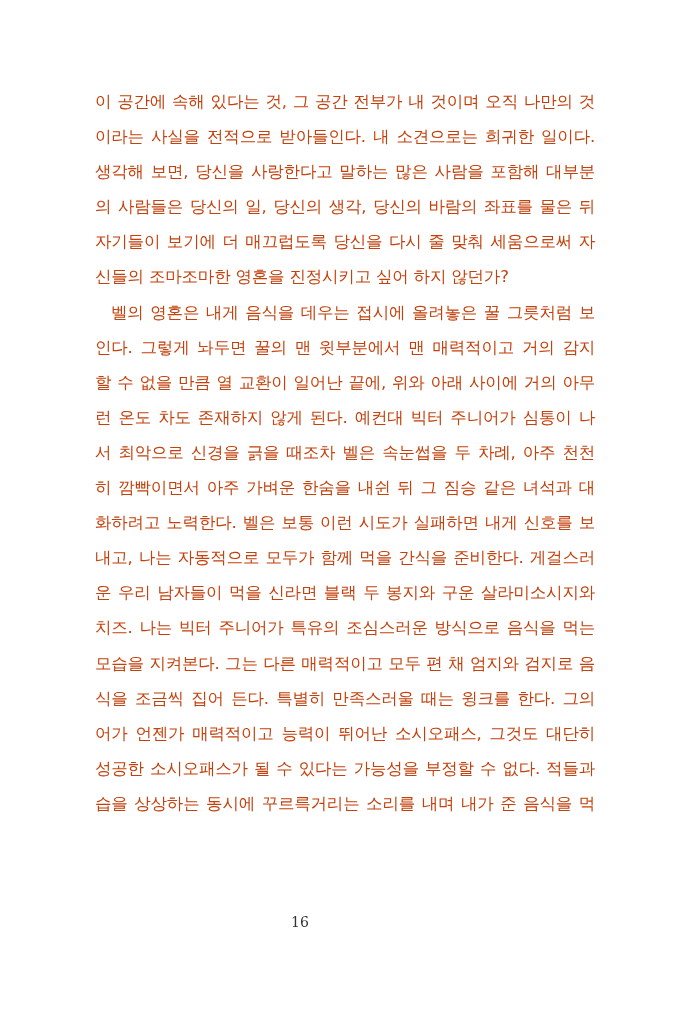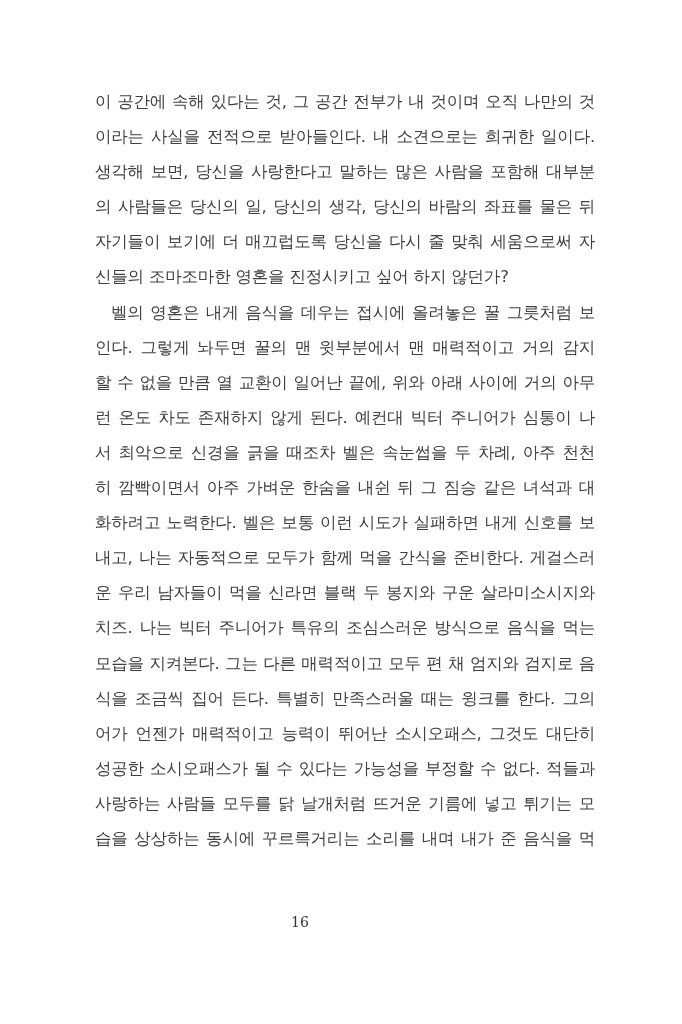--- a/index.html
+++ b/index.html
@@ -19,21 +19,21 @@
       top: 0;
       width: 682px;
       height: 1024px;
       background: #ffffff;
     }
     .body-text {
       position: absolute;
       left: 95px;
       top: 84px;
       width: 500px;
-      color: #404040;
+      color: #c2410c;
       font-family: "DejaVu Sans", sans-serif;
       font-size: 16.5px;
       letter-spacing: -0.2px;
     }
     .line {
       display: block;
       height: 35.1px;
       line-height: 35.1px;
       white-space: nowrap;
       text-align: justify;
@@ -76,18 +76,17 @@
     <span class="line">서 최악으로 신경을 긁을 때조차 벨은 속눈썹을 두 차례, 아주 천천</span>
     <span class="line">히 깜빡이면서 아주 가벼운 한숨을 내쉰 뒤 그 짐승 같은 녀석과 대</span>
     <span class="line">화하려고 노력한다. 벨은 보통 이런 시도가 실패하면 내게 신호를 보</span>
     <span class="line">내고, 나는 자동적으로 모두가 함께 먹을 간식을 준비한다. 게걸스러</span>
     <span class="line">운 우리 남자들이 먹을 신라면 블랙 두 봉지와 구운 살라미소시지와</span>
     <span class="line">치즈. 나는 빅터 주니어가 특유의 조심스러운 방식으로 음식을 먹는</span>
     <span class="line">모습을 지켜본다. 그는 다른 매력적이고 모두 편 채 엄지와 검지로 음</span>
     <span class="line">식을 조금씩 집어 든다. 특별히 만족스러울 때는 윙크를 한다. 그의</span>
     <span class="line">어가 언젠가 매력적이고 능력이 뛰어난 소시오패스, 그것도 대단히</span>
     <span class="line">성공한 소시오패스가 될 수 있다는 가능성을 부정할 수 없다. 적들과</span>
-    <span class="line">사랑하는 사람들 모두를 닭 날개처럼 뜨거운 기름에 넣고 튀기는 모</span>
     <span class="line">습을 상상하는 동시에 꾸르륵거리는 소리를 내며 내가 준 음식을 먹</span>
   </div>
 
   <div class="page-number">16</div>
 </div>
 
 </body></html>

